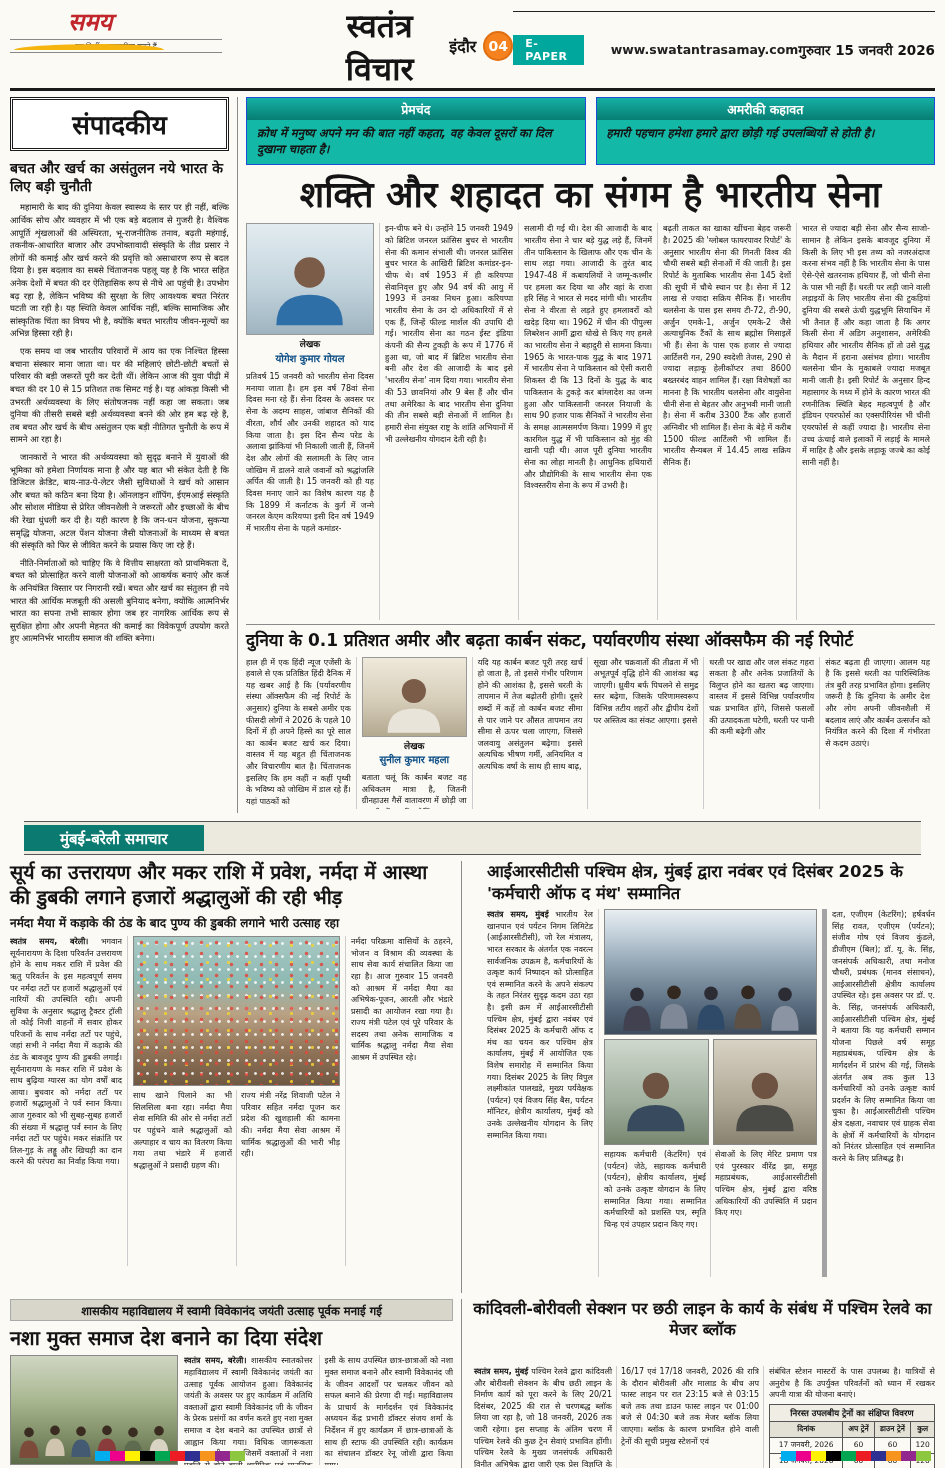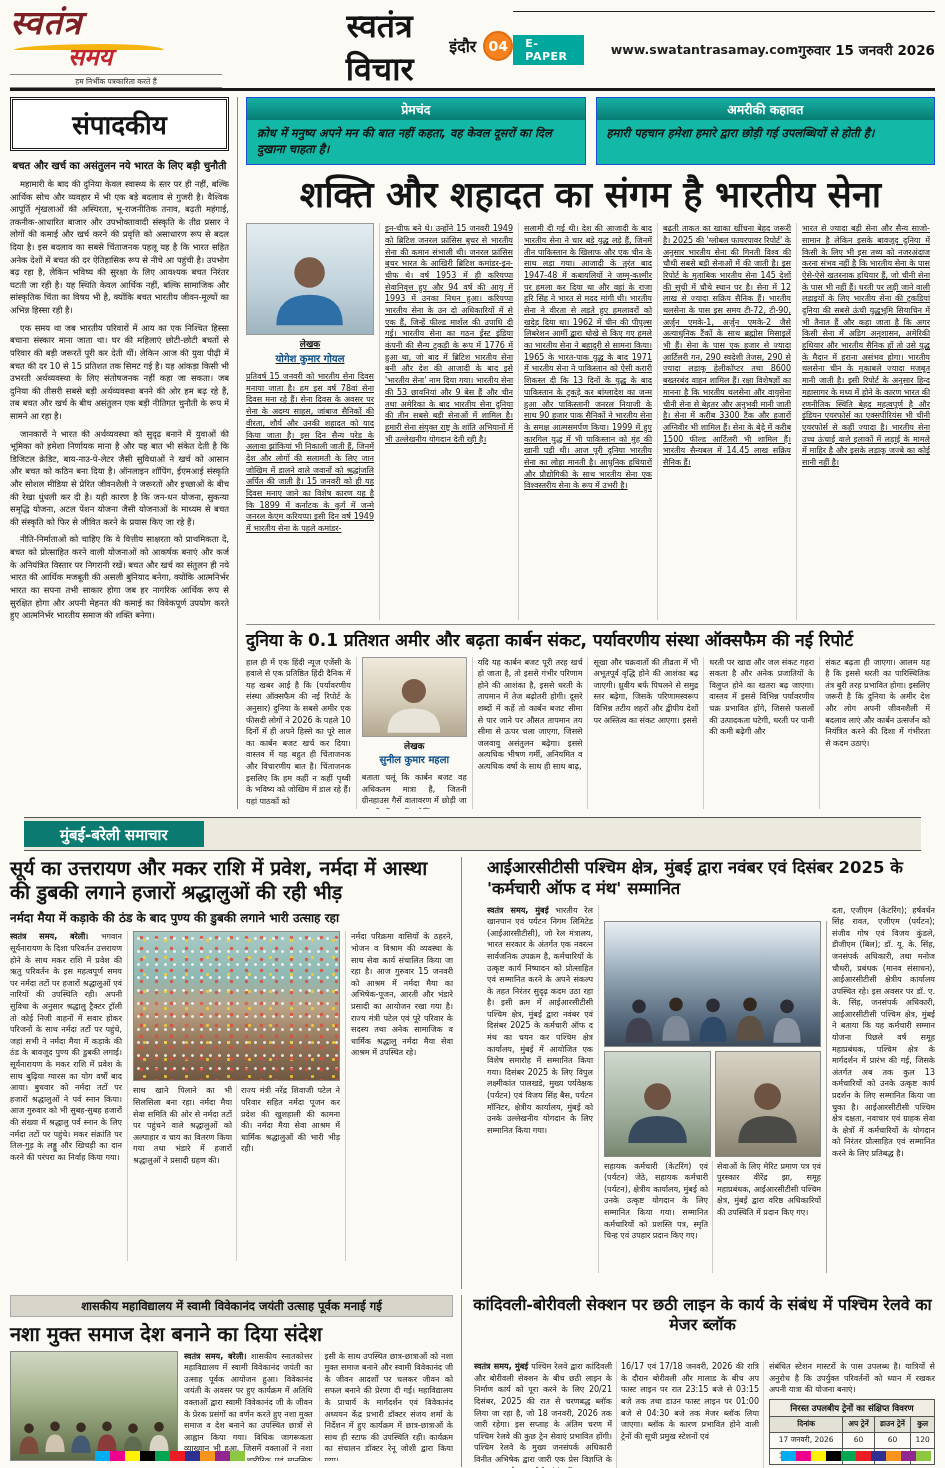--- a/index.html
+++ b/index.html
@@ -26,33 +26,33 @@
   .epaper-group { flex:1; display:flex; align-items:center; justify-content:center; gap:7px; }
   .epaper-label { background:#00a79d; color:#fff; font-weight:800; font-size:11px; padding:2px 12px; letter-spacing:.5px; }
   .website { font-size:12.5px; font-weight:700; color:#222;margin-left:20px; }
   .mast-date { font-size:13.5px; font-weight:800; }
   .mast-rule { height:3px; background:#1a1a1a; margin:2px 10px 0; }
 
   
   .top-section { display:flex; padding:6px 10px 0; }
   .editorial { width:228px; padding-right:8px; border-right:1px solid #8a8a8a; }
   .edit-title-box { border:3px double #1a1a1a; text-align:center; font-size:26px; font-weight:800; padding:6px 0; margin-bottom:8px; background:#fff; }
-  .edit-headline { font-size:10px; font-weight:800; line-height:1.3; margin-bottom:6px;text-align:center; }
+  .edit-headline { font-size:14px; font-weight:800; line-height:1.3; margin-bottom:6px; }
   .edit-body { font-size:8.4px; line-height:1.5; text-align:justify; height:612px; overflow:hidden; }
   .edit-body p { margin-bottom:5px; text-indent:10px; }
 
   .main-col { flex:1; padding-left:8px; display:flex; flex-direction:column; }
   .quotes-row { display:flex; gap:10px; margin-bottom:4px; }
   .quote-box { flex:1; border:1px solid #1d4ed8; background:#14b8a6; }
   .quote-head { background:linear-gradient(180deg,#16b0a4,#077d73); color:#fff; text-align:center; font-size:12.5px; font-weight:800; padding:2.5px 0; }
   .quote-text { font-size:11.5px; font-weight:700; font-style:italic; padding:6px 10px 7px; line-height:1.35; }
 
   .army-headline { text-align:center; font-size:36px; font-weight:800; line-height:1.15; padding:5px 0 8px; }
   .army-body { display:flex; height:402px; overflow:hidden; border-bottom:1px solid #8a8a8a; padding-bottom:4px; }
-  .army-col { flex:1; font-size:8px; line-height:1.46; text-align:justify; padding:0 5px; overflow:hidden;text-decoration:underline; }
+  .army-col { flex:1; font-size:8px; line-height:1.46; text-align:justify; padding:0 5px; overflow:hidden; }
   .army-col + .army-col { border-left:1px solid #ccc; }
   .army-col:first-child { padding-left:0; }
 
   .author-card { width:100%; margin-bottom:5px; }
   .author-photo { width:100%; height:112px; border:1px solid #999; display:flex; align-items:flex-end; justify-content:center; overflow:hidden; }
   .photo-man-blue { background:linear-gradient(180deg,#e3ecf0 0%,#c3d4dd 55%,#9fb4c0 100%); }
   .photo-man-white { background:linear-gradient(180deg,#efe9db 0%,#d6cdb9 55%,#b3a890 100%); }
   .author-caption { text-align:center; margin-top:3px; }
   .author-label { font-size:9px; font-weight:800; display:block; }
   .author-name { font-size:10px; font-weight:800; color:#0e4f86; display:block; }
@@ -87,21 +87,21 @@
   .n-mid-cols { display:flex; flex:1; overflow:hidden; }
   .n-mid-col { flex:1; font-size:8px; line-height:1.45; text-align:justify; overflow:hidden; }
   .n-mid-col + .n-mid-col { border-left:1px solid #ccc; margin-left:4px; padding-left:4px; }
   .n-col4 { flex:1; font-size:8px; line-height:1.45; text-align:justify; padding-left:5px; overflow:hidden; }
   .byline { font-weight:800; }
 
   .irctc { flex:1; padding-left:8px; }
   .irctc-headline { font-size:16.5px; font-weight:800; line-height:1.3; margin-bottom:5px; }
   .i-body { display:flex; height:368px; overflow:hidden; }
   .i-col1 { width:112px; font-size:8px; line-height:1.45; text-align:justify; padding-right:5px; border-right:1px solid #ccc; overflow:hidden; }
-  .i-mid { width:228px; padding:0 5px; border-right:1px solid #a3a3a3; display:flex; flex-direction:column;margin-top:16px; }
+  .i-mid { width:228px; padding:0 5px; border-right:5px solid #a3a3a3; display:flex; flex-direction:column; }
   .photo-office { width:100%; height:126px; border:1px solid #888; margin-bottom:4px;
     background:linear-gradient(180deg,#e8eef2 0%,#c6d3dc 18%,#8fa3b2 45%,#55677a 80%,#3d4d5e 100%);
     display:flex; align-items:flex-end; justify-content:center; gap:3px; overflow:hidden; }
   .portraits { display:flex; gap:4px; margin-bottom:4px; }
   .portrait { flex:1; height:106px; border:1px solid #888; display:flex; align-items:flex-end; justify-content:center; overflow:hidden; }
   .portrait-1 { background:linear-gradient(180deg,#cfd8cd,#9fae9d 60%,#77876f); }
   .portrait-2 { background:linear-gradient(180deg,#d8d2c4,#b0a896 60%,#8a8270); }
   .i-mid-cols { display:flex; flex:1; overflow:hidden; }
   .i-mid-col { flex:1; font-size:8px; line-height:1.45; text-align:justify; overflow:hidden; }
   .i-mid-col + .i-mid-col { border-left:1px solid #ccc; margin-left:4px; padding-left:4px; }
@@ -138,21 +138,20 @@
 
   .silhouette { display:block; }
 </style>
 </head>
 <body>
 
 <div class="page">
 
   <header class="masthead">
     <div class="logo-block">
-      <div class="logo-line1">स्वतंत्र</div>
       <div class="logo-swoosh"></div>
       <div class="logo-line2">समय</div>
       <div class="logo-tagline">हम निर्भीक पत्रकारिता करते हैं</div>
     </div>
     <div class="mast-right">
       <div class="mast-row1">
         <div class="edition-title">स्वतंत्र विचार</div>
         <div class="city-badge">
           <span>इंदौर</span>
           <span class="page-circle">04</span>

